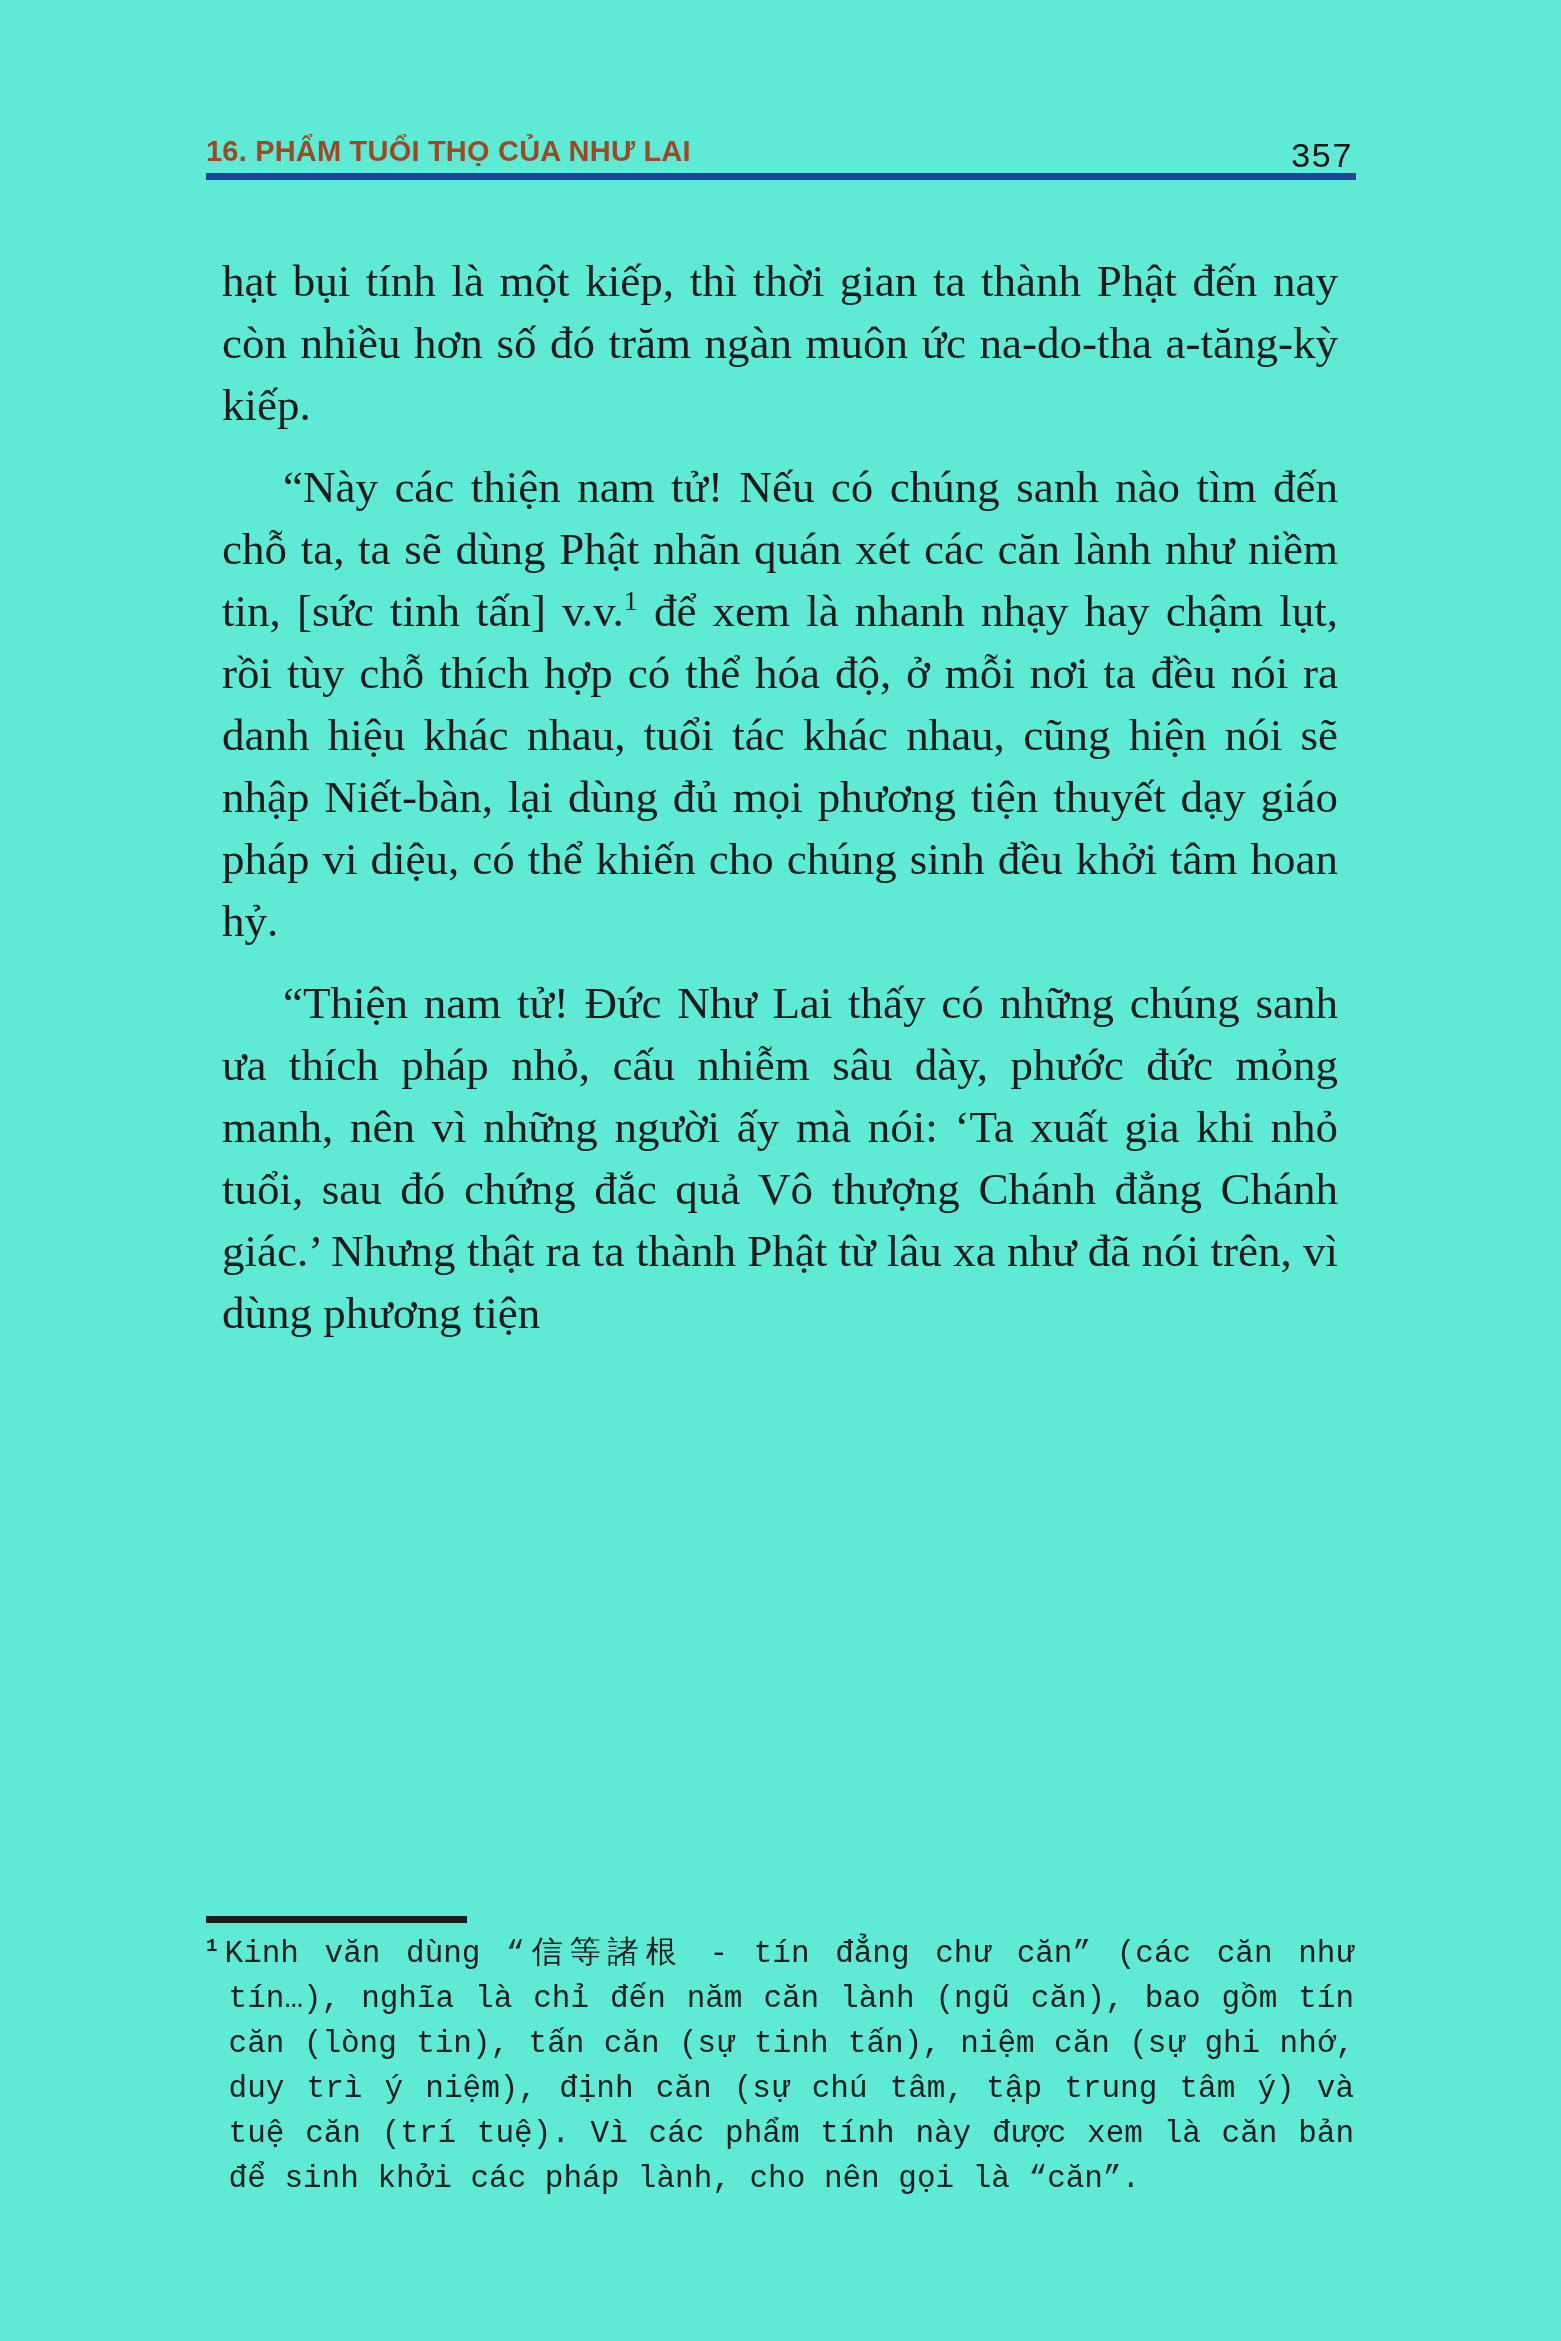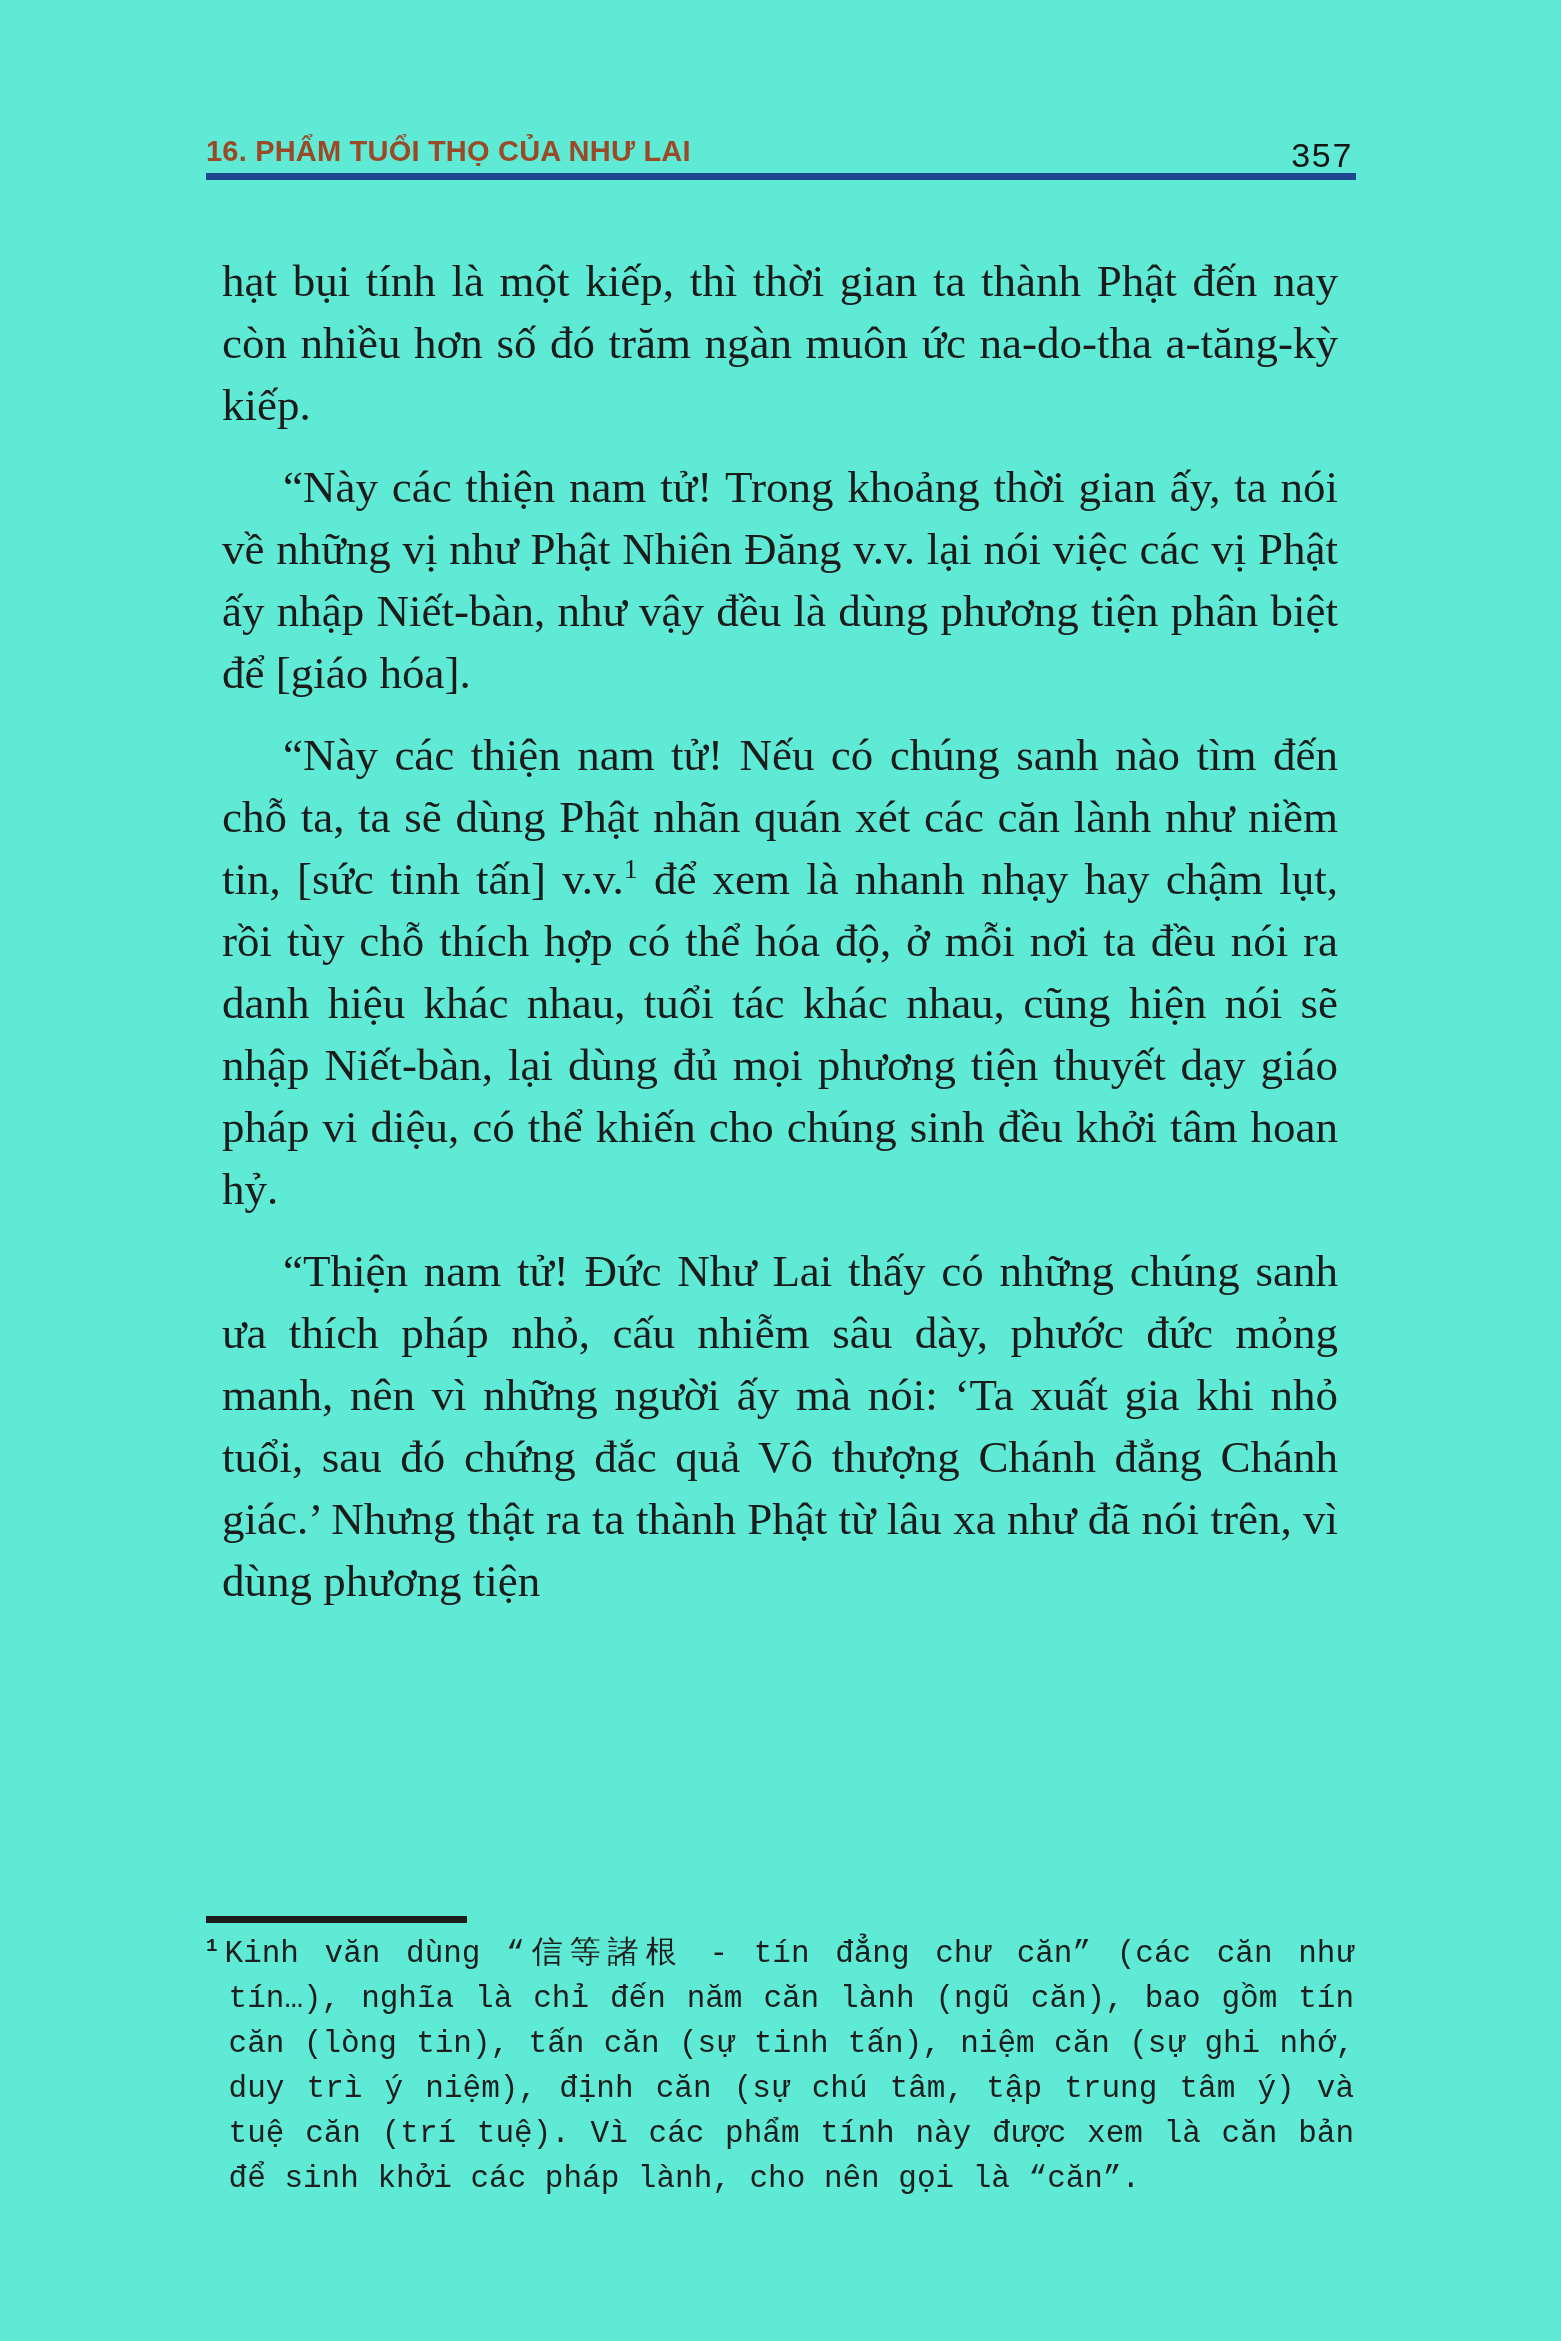--- a/index.html
+++ b/index.html
@@ -102,21 +102,20 @@
 <div class="page">
 
   <div class="running-head-title">16. PHẨM TUỔI THỌ CỦA NHƯ LAI</div>
 
   <div class="page-number">357</div>
 
   <div class="head-rule"></div>
 
   <div class="body-text">
     <p>hạt bụi tính là một kiếp, thì thời gian ta thành Phật đến nay còn nhiều hơn số đó trăm ngàn muôn ức na-do-tha a-tăng-kỳ kiếp.</p>
-    <p class="indented">“Này các thiện nam tử! Trong khoảng thời gian ấy, ta nói về những vị như Phật Nhiên Đăng v.v. lại nói việc các vị Phật ấy nhập Niết-bàn, như vậy đều là dùng phương tiện phân biệt để [giáo hóa].</p>
     <p class="indented"><span>“Này các thiện nam tử! Nếu có chúng sanh nào tìm đến chỗ ta, ta sẽ dùng Phật nhãn quán xét các căn lành như niềm tin, [sức tinh tấn] v.v.</span><span class="fnref">1</span><span> để xem là nhanh nhạy hay chậm lụt, rồi tùy chỗ thích hợp có thể hóa độ, ở mỗi nơi ta đều nói ra danh hiệu khác nhau, tuổi tác khác nhau, cũng hiện nói sẽ nhập Niết-bàn, lại dùng đủ mọi phương tiện thuyết dạy giáo pháp vi diệu, có thể khiến cho chúng sinh đều khởi tâm hoan hỷ.</span></p>
     <p class="indented">“Thiện nam tử! Đức Như Lai thấy có những chúng sanh ưa thích pháp nhỏ, cấu nhiễm sâu dày, phước đức mỏng manh, nên vì những người ấy mà nói: ‘Ta xuất gia khi nhỏ tuổi, sau đó chứng đắc quả Vô thượng Chánh đẳng Chánh giác.’ Nhưng thật ra ta thành Phật từ lâu xa như đã nói trên, vì dùng phương tiện</p>
   </div>
 
   <div class="footnote-rule"></div>
 
   <div class="footnote"><span class="fnmark">1</span><span>Kinh văn dùng “信等諸根 - tín đẳng chư căn” (các căn như tín…), nghĩa là chỉ đến năm căn lành (ngũ căn), bao gồm tín căn (lòng tin), tấn căn (sự tinh tấn), niệm căn (sự ghi nhớ, duy trì ý niệm), định căn (sự chú tâm, tập trung tâm ý) và tuệ căn (trí tuệ). Vì các phẩm tính này được xem là căn bản để sinh khởi các pháp lành, cho nên gọi là “căn”.</span></div>
 
 </div>
 

